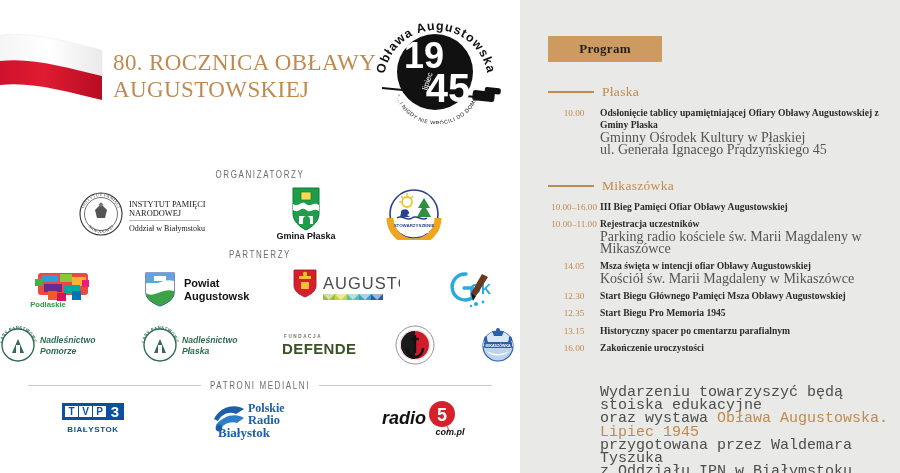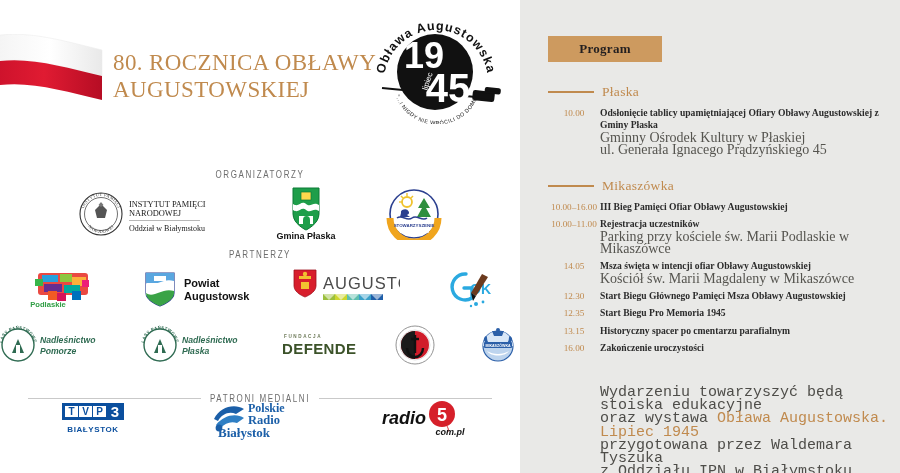--- a/index.html
+++ b/index.html
@@ -42,21 +42,21 @@
   .organizatorzy-cap{position:absolute;left:0;top:170px;width:520px;}
   .org-row{position:absolute;left:0;top:185px;width:520px;height:58px;
            display:flex;align-items:center;justify-content:center;gap:46px;}
 
   .partnerzy-cap{position:absolute;left:0;top:250px;width:520px;}
   .part-row1{position:absolute;left:0;top:264px;width:520px;height:50px;
              display:flex;align-items:center;justify-content:center;gap:40px;}
   .part-row2{position:absolute;left:0;top:320px;width:520px;height:50px;
              display:flex;align-items:center;justify-content:center;gap:38px;}
 
-  .media-cap{position:absolute;left:28px;top:381px;width:464px;margin-top:13px;}
+  .media-cap{position:absolute;left:28px;top:381px;width:464px;}
   .media-row{position:absolute;left:0;top:396px;width:520px;height:46px;
              display:flex;align-items:center;justify-content:center;gap:78px;}
 
   .logo{display:flex;align-items:center;justify-content:center;}
   .logo svg{display:block;}
 
   
   .right{position:relative;width:380px;height:473px;background:#e9e9e7;}
   .rt-inner{position:absolute;left:28px;top:0;width:336px;height:473px;}
 
@@ -439,21 +439,21 @@
           <div class="item">
             <div class="tm">10.00–16.00</div>
             <div class="tx">
                 <div class="t1">III Bieg Pamięci Ofiar Obławy Augustowskiej</div>
               </div>
           </div>
           <div class="item">
             <div class="tm">10.00–11.00</div>
             <div class="tx">
               <div class="t1">Rejestracja uczestników</div>
-              <div class="t2">Parking przy kościele św. Marii Podlaskie w Mikaszówce</div>
+              <div class="t2">Parking radio kościele św. Marii Magdaleny w Mikaszówce</div>
             </div>
           </div>
           <div class="item">
             <div class="tm">14.05</div>
             <div class="tx">
               <div class="t1">Msza święta w intencji ofiar Obławy Augustowskiej</div>
               <div class="t2">Kościół św. Marii Magdaleny w Mikaszówce</div>
             </div>
           </div>
           <div class="item">

